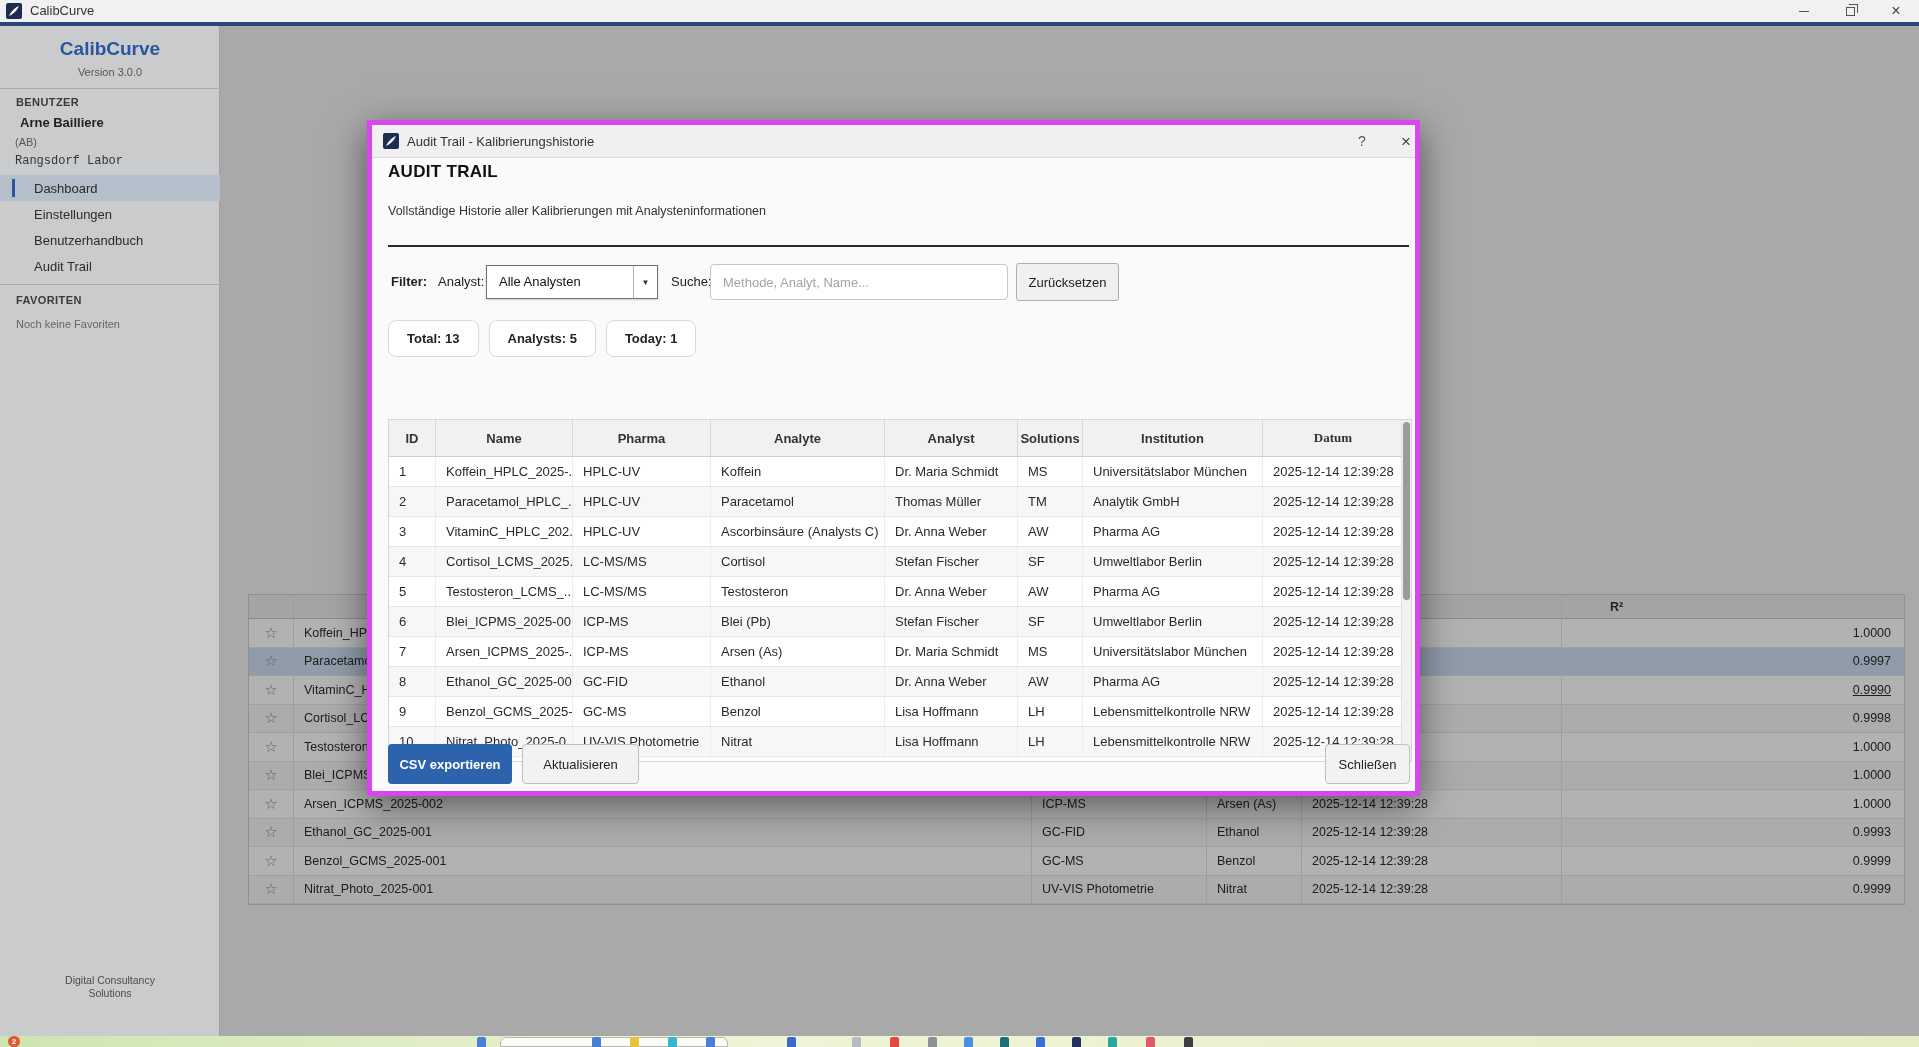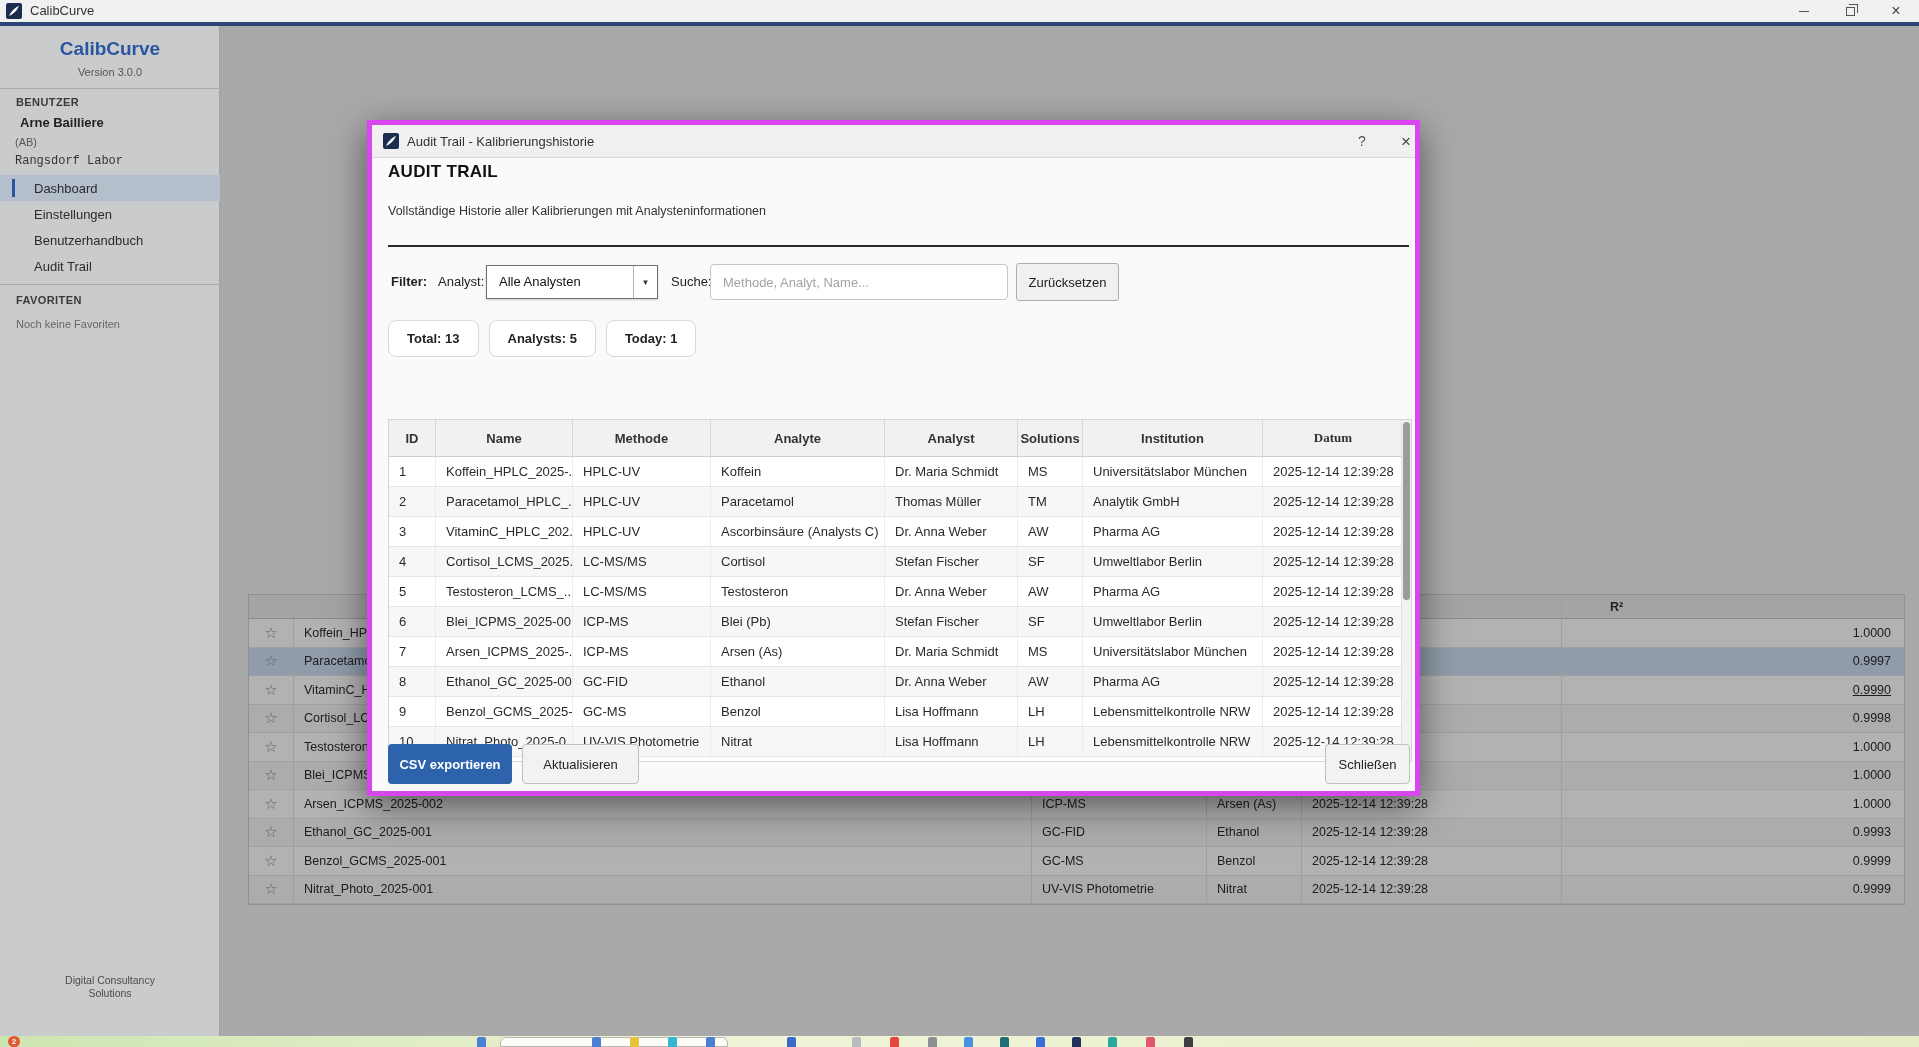--- a/index.html
+++ b/index.html
@@ -317,21 +317,21 @@
     <div class="abs m-chips">
       <div class="m-chip">Total: 13</div>
       <div class="m-chip">Analysts: 5</div>
       <div class="m-chip">Today: 1</div>
     </div>
 
     <div class="abs m-table">
       <div class="m-thead" id="m-thead">
           <div class="m-th" style="width: 46px;">ID</div>
           <div class="m-th" style="width: 137px;">Name</div>
-          <div class="m-th" style="width: 138px;">Methode</div>
+          <div class="m-th" style="width: 138px;">Pharma</div>
           <div class="m-th" style="width: 174px;">Analyte</div>
           <div class="m-th" style="width: 133px;">Analyst</div>
           <div class="m-th" style="width: 65px;">Solutions</div>
           <div class="m-th" style="width: 180px;">Institution</div>
           <div class="m-th" style="width: 141px; font-family: Liberation Serif, serif;">Datum</div>
         </div>
       <div id="m-tbody">
           <div class="m-row">
             <div class="m-td" style="width: 46px;">1</div>
             <div class="m-td" style="width: 137px;">Koffein_HPLC_2025-...</div>

